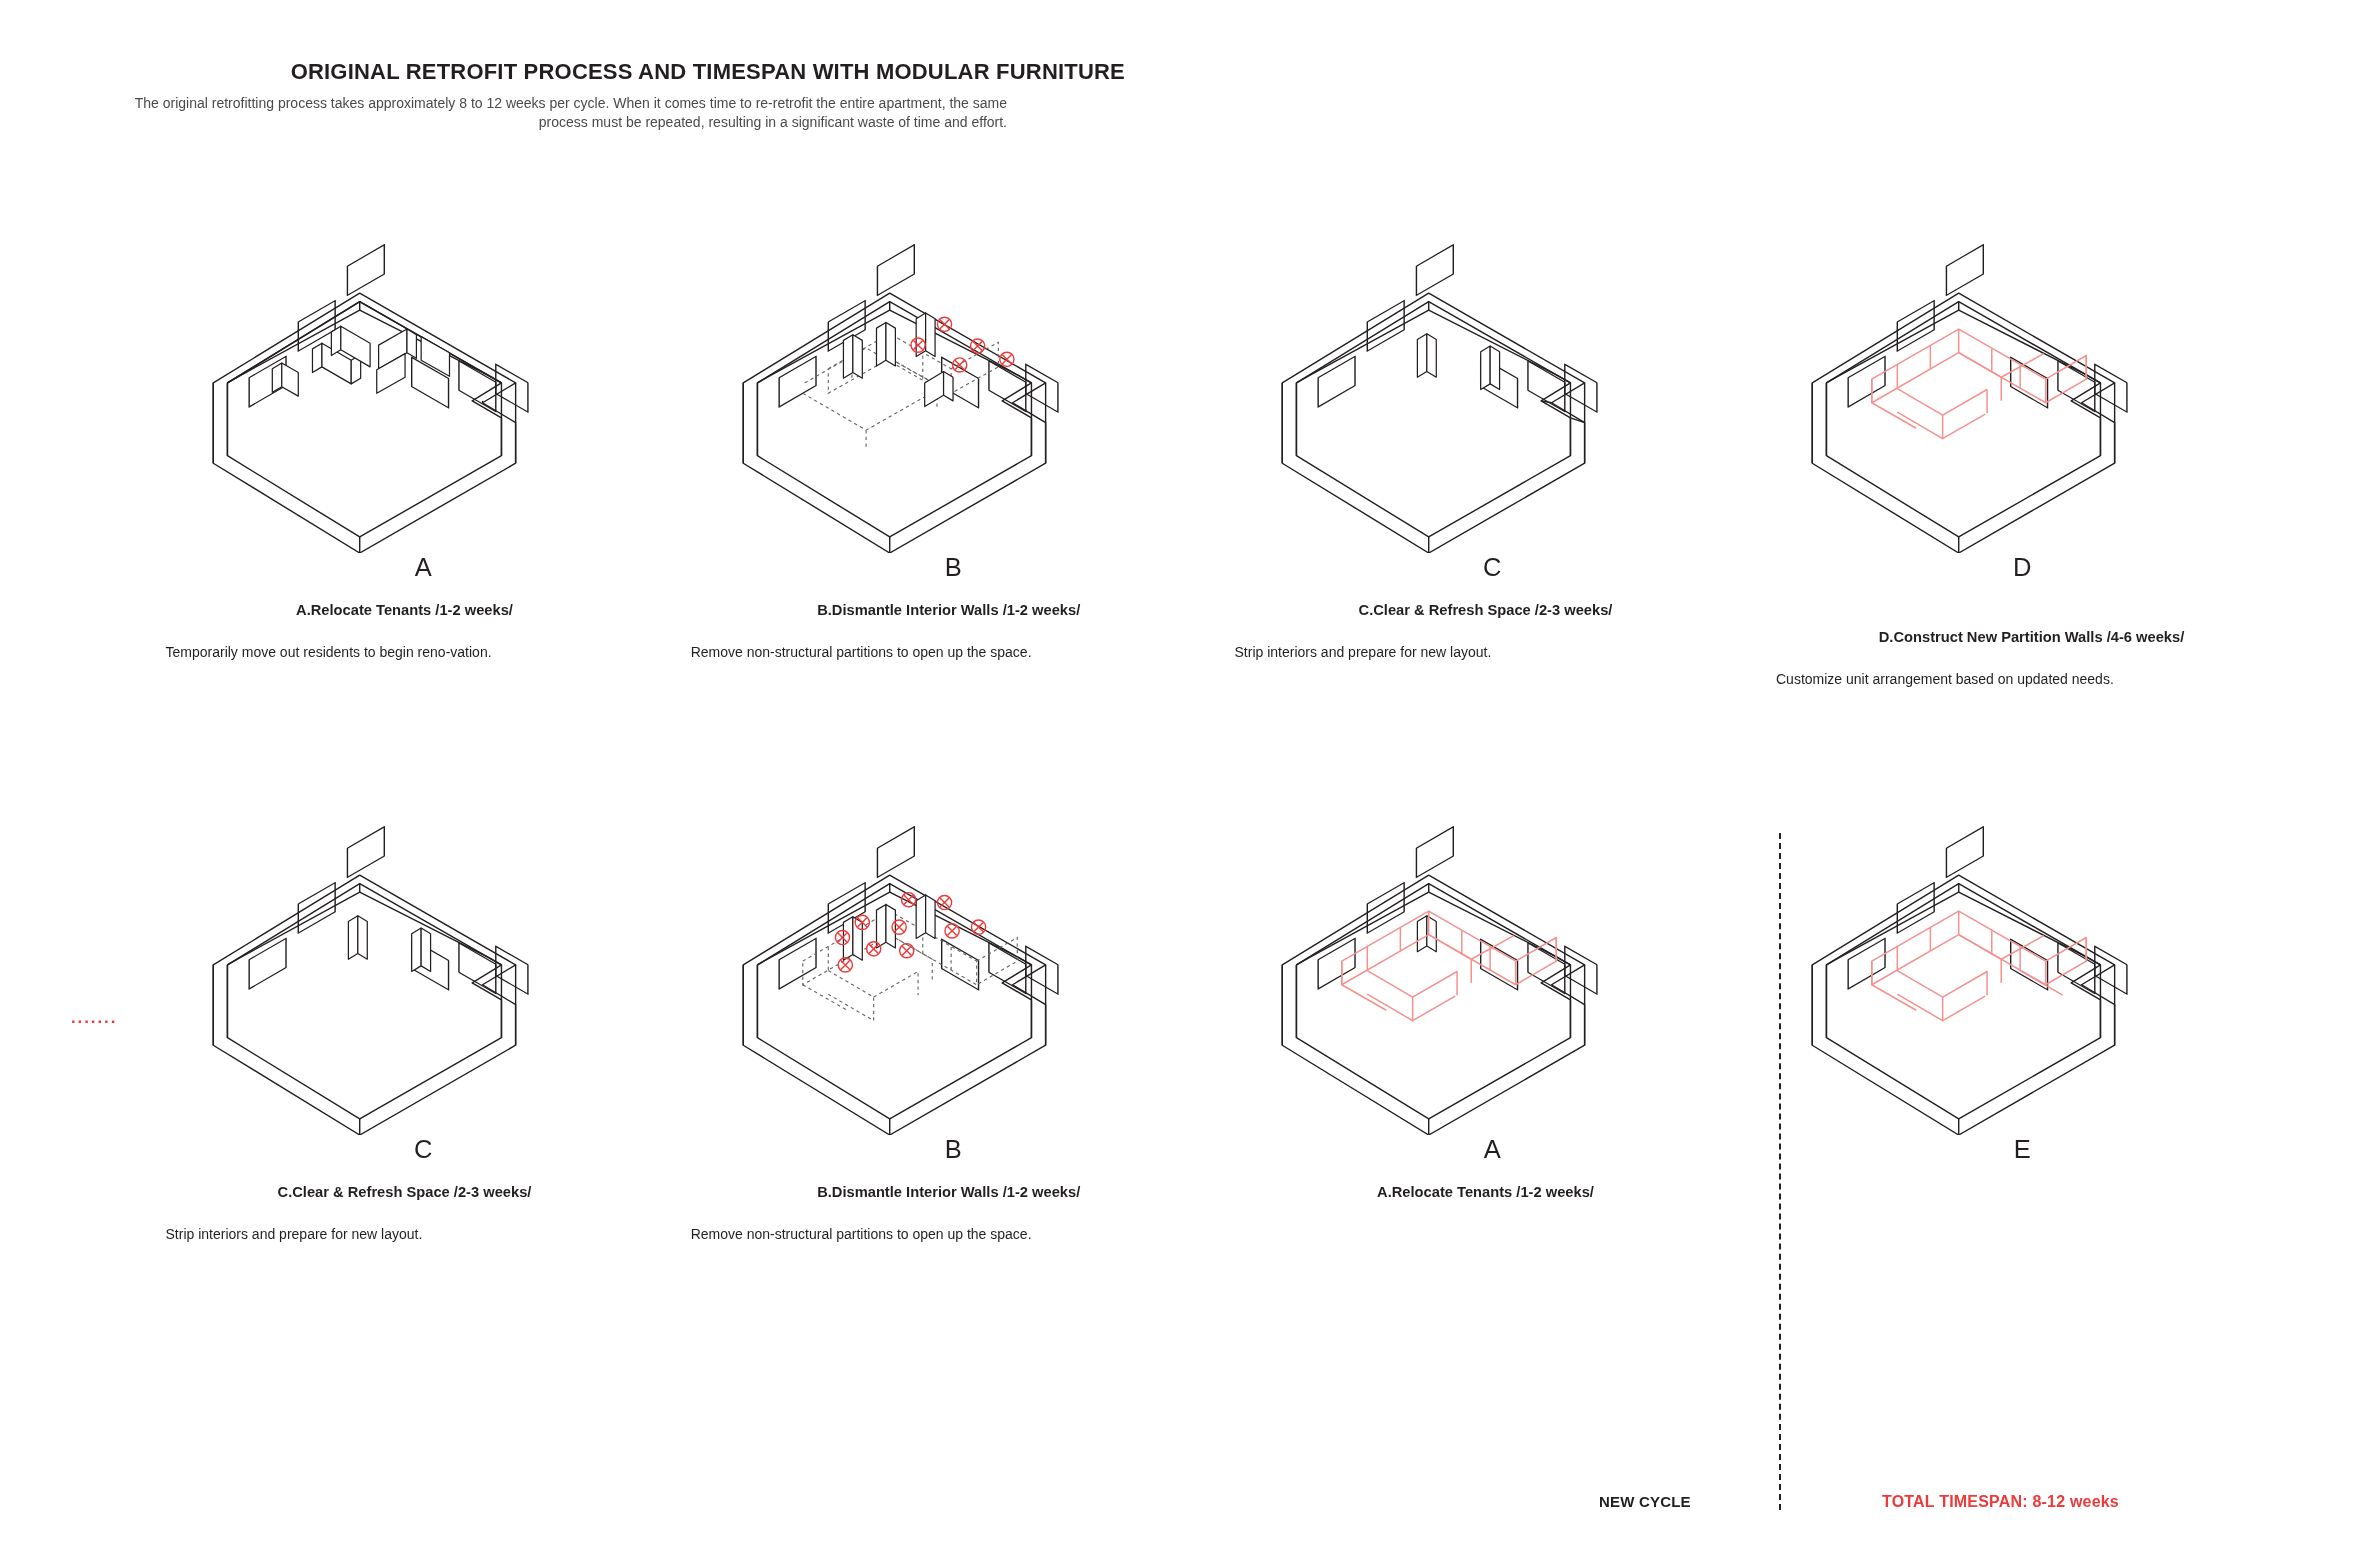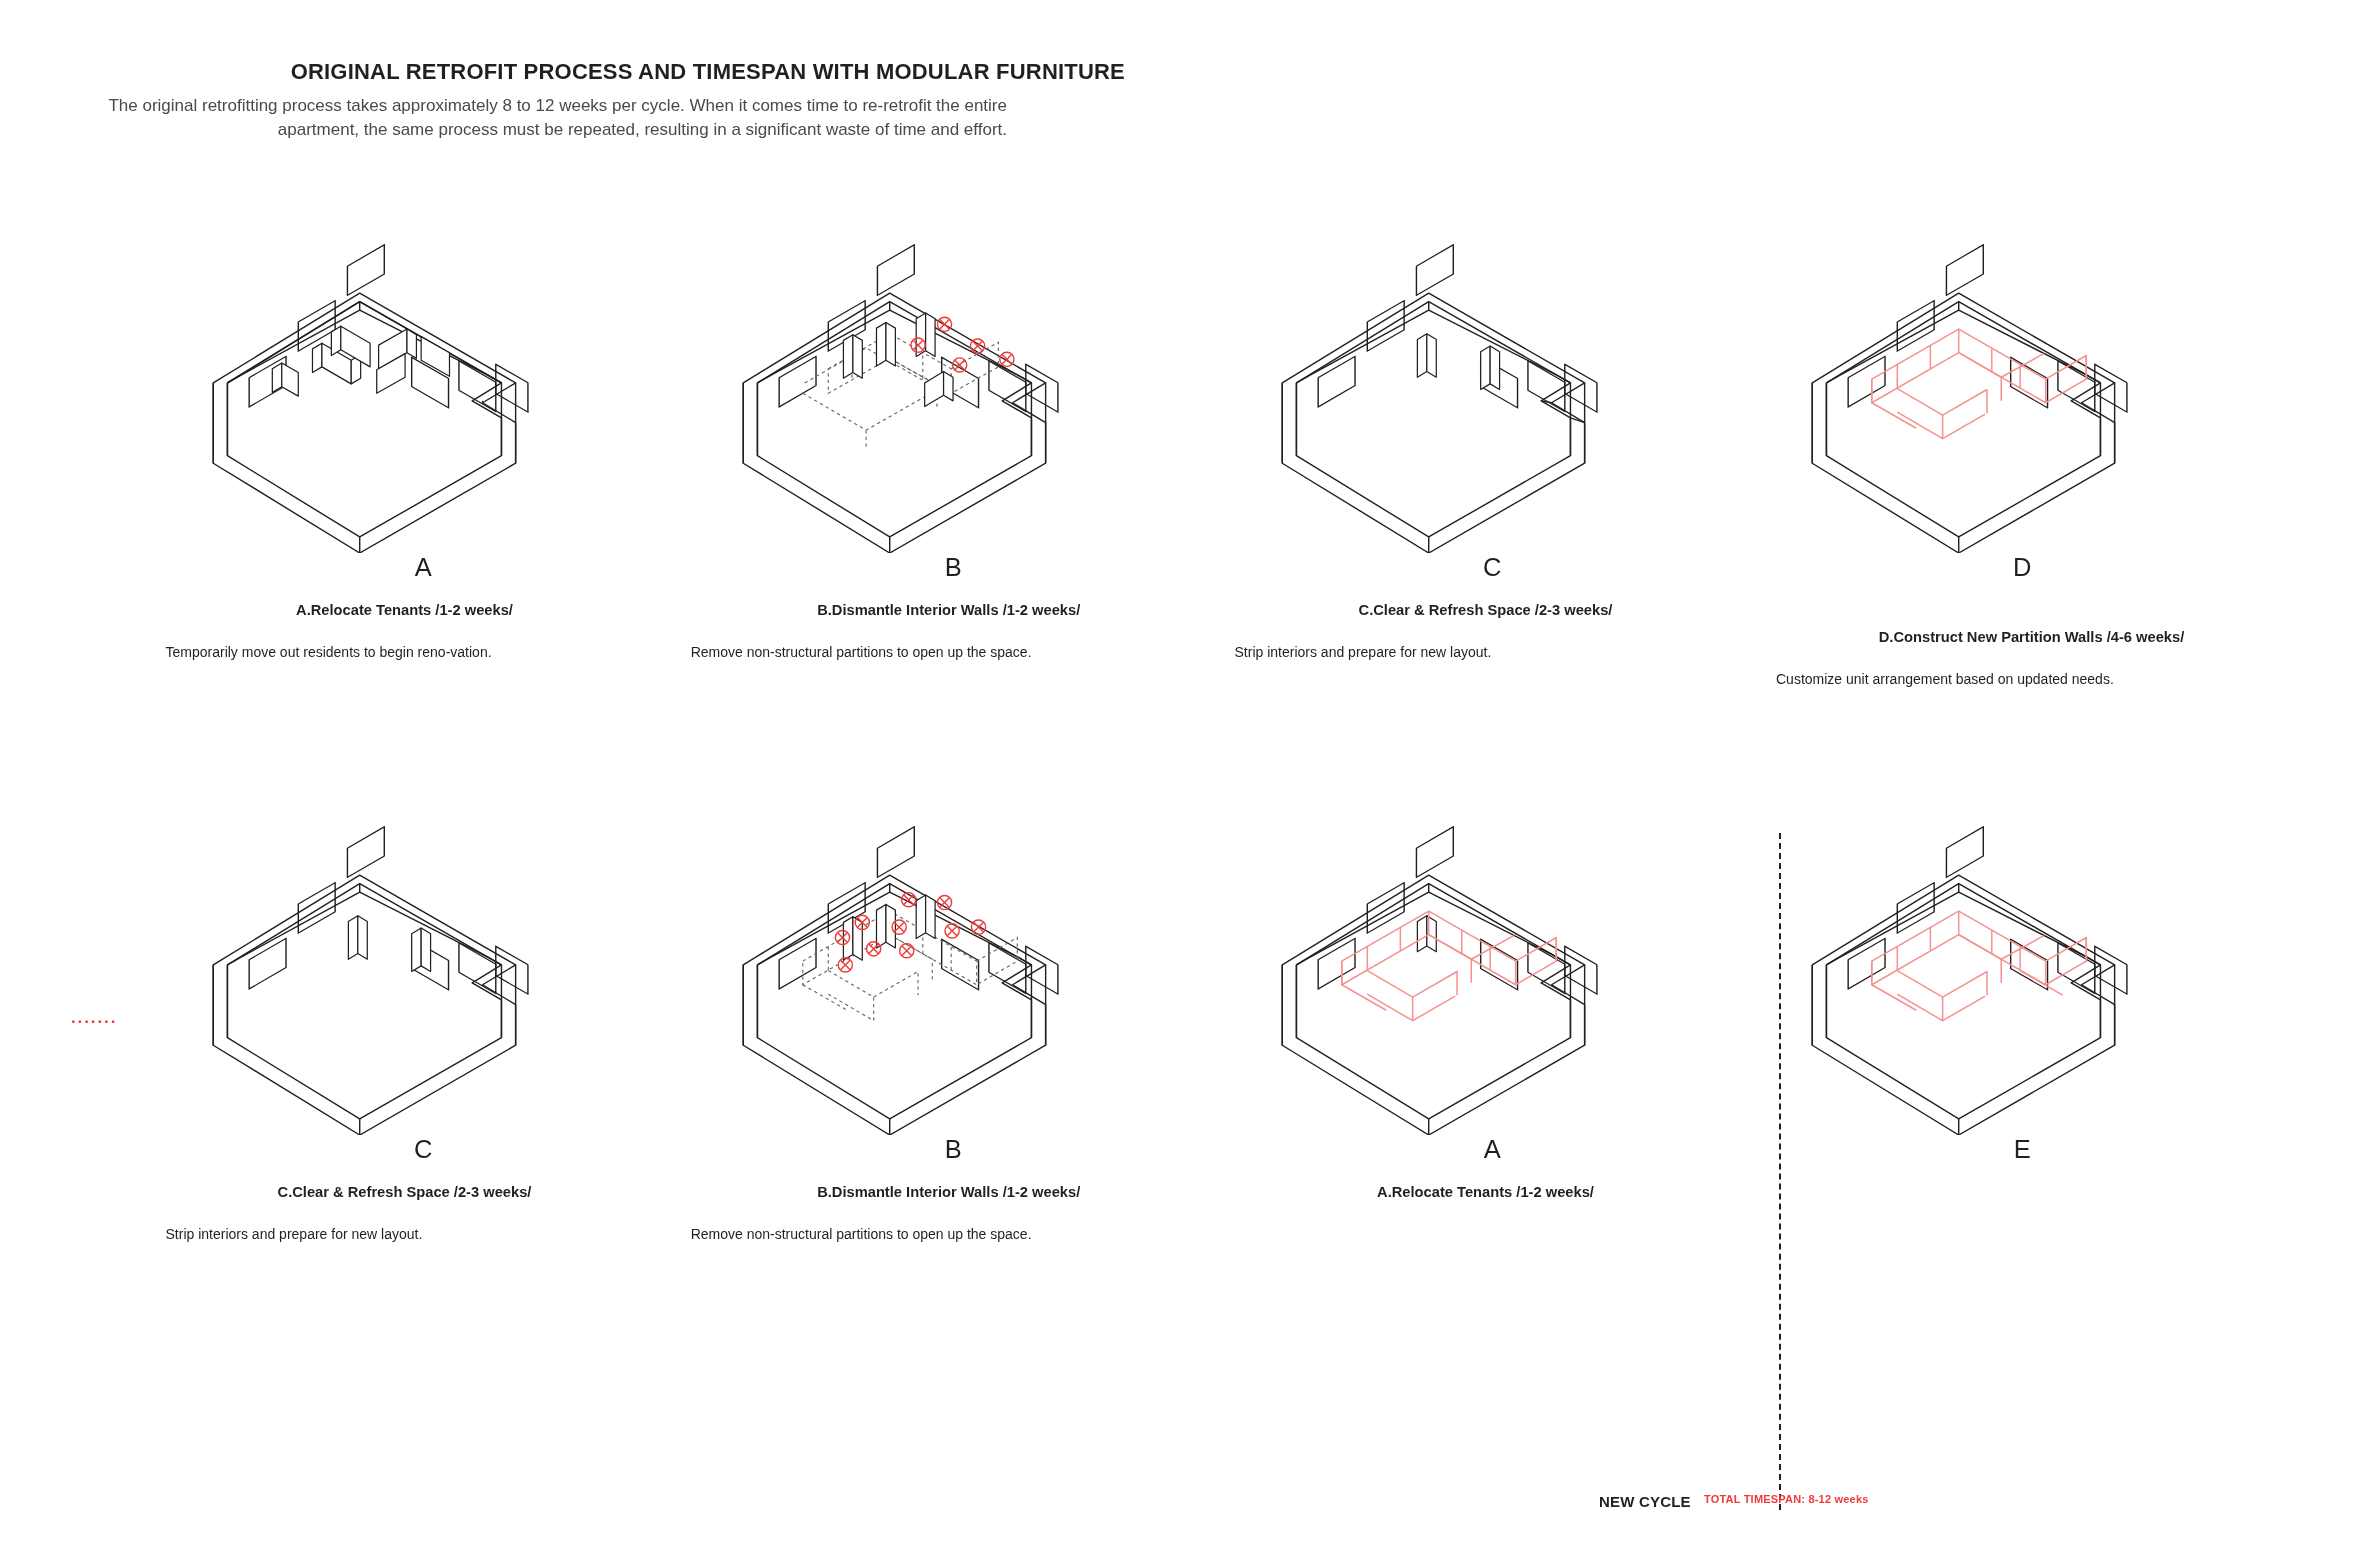--- a/index.html
+++ b/index.html
@@ -26,21 +26,21 @@
   }
   #header .title {
     font-size: 22px;
     font-weight: bold;
     letter-spacing: 0.2px;
     color: #231f20;
     margin: 0 0 8.5px 0;
     white-space: nowrap;
   }
   #header .subtitle {
-    font-size: 17px;
+    font-size: 14px;
     line-height: 1.42;
     color: #4a4a4a;
     margin: 0;
     width: 923px;
   }
 
   
   .row {
     position: absolute;
     left: 0;
@@ -120,23 +120,23 @@
     position: absolute;
     left: 1599px;
     top: 1493px;
     font-size: 15px;
     font-weight: bold;
     color: #231f20;
     letter-spacing: 0.2px;
   }
   #total-timespan {
     position: absolute;
-    left: 1704px;
+    left: 1882px;
     top: 1493px;
-    font-size: 11px;
+    font-size: 16px;
     font-weight: bold;
     color: #ee3a3a;
     letter-spacing: 0.2px;
   }
   #lead-dots {
     position: absolute;
     left: 71px;
     top: 1008px;
     font-size: 17px;
     font-weight: bold;

